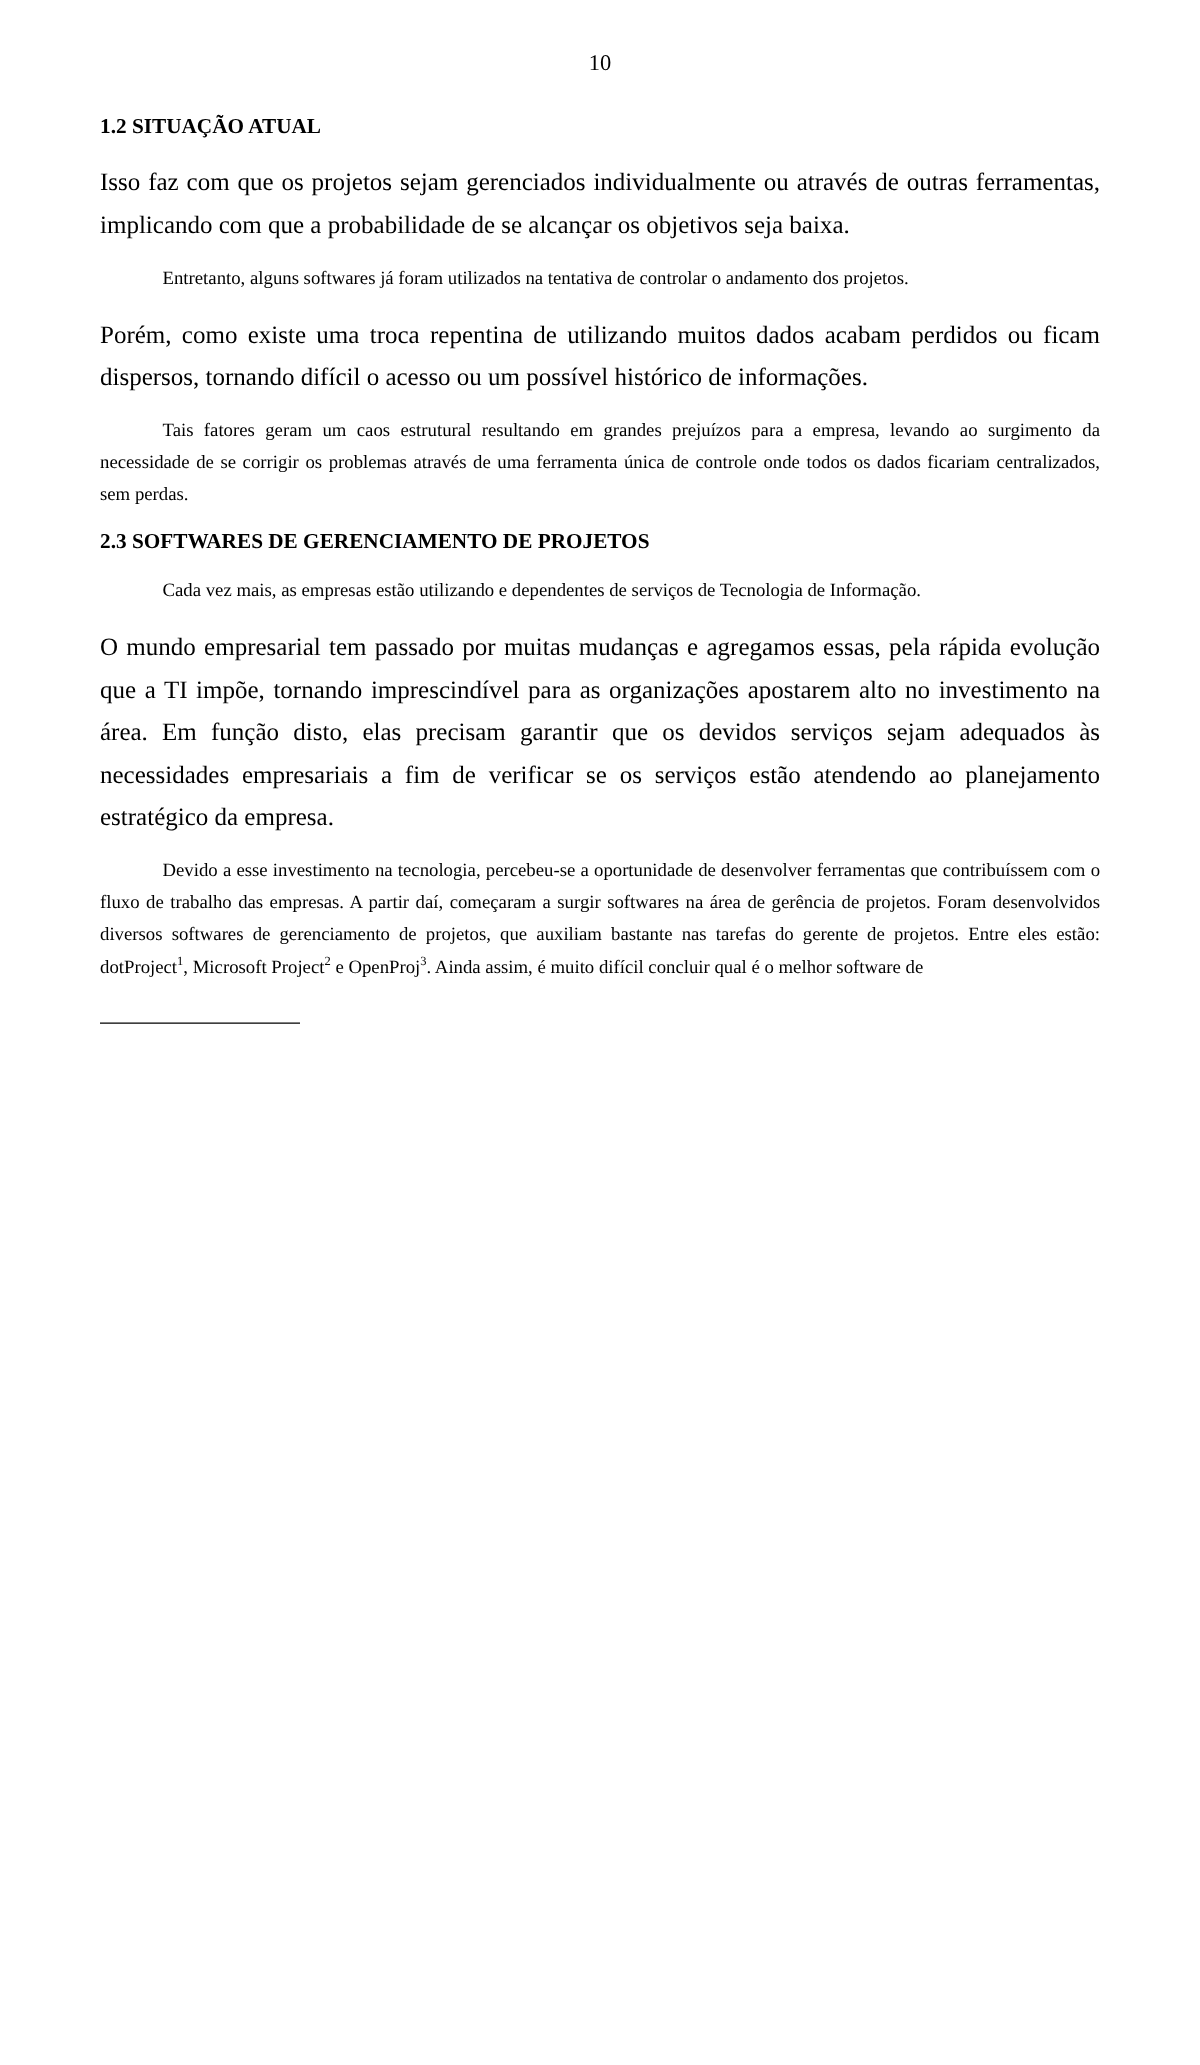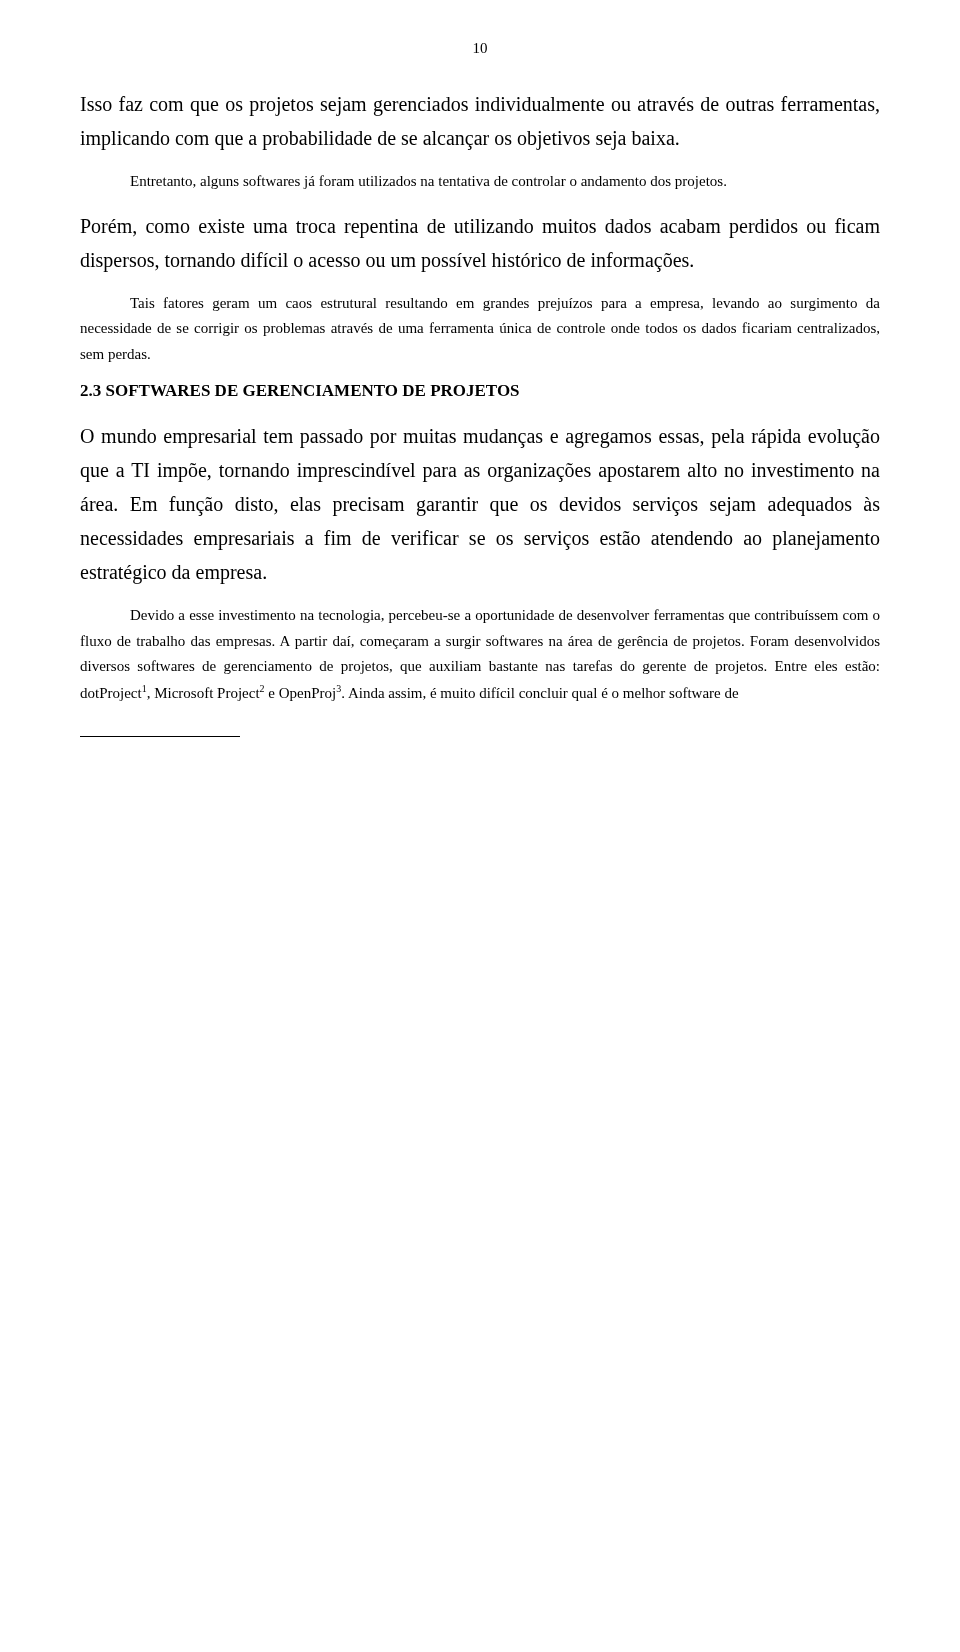--- a/index.html
+++ b/index.html
@@ -20,21 +20,21 @@
     .page {
       width: 960px;
       min-height: 1652px;
       background: #ffffff;
       padding: 40px 80px 60px 80px;
       position: relative;
     }
 
     .page-number {
       text-align: center;
-      font-size: 15px;
+      font-size: 18px;
       margin-bottom: 30px;
       font-family: "Times New Roman", Times, serif;
     }
 
     .section-heading {
       font-size: 17px;
       font-weight: bold;
       margin-bottom: 18px;
       margin-top: 10px;
       font-family: "Times New Roman", Times, serif;
@@ -81,34 +81,36 @@
     }
   </style>
 </head>
 <body>
 
 <div class="page">
 
   <div class="page-number">10</div>
 
   <div>
+    <h2 class="section-heading">1.2 SITUAÇÃO ATUAL</h2>
 
 
     <p class="paragraph">Isso faz com que os projetos sejam gerenciados individualmente ou através de outras ferramentas, implicando com que a probabilidade de se alcançar os objetivos seja baixa.</p>
 
     <p class="paragraph-indented">Entretanto, alguns softwares já foram utilizados na tentativa de controlar o andamento dos projetos.</p>
 
     <p class="paragraph">Porém, como existe uma troca repentina de utilizando muitos dados acabam perdidos ou ficam dispersos, tornando difícil o acesso ou um possível histórico de informações.</p>
 
     <p class="paragraph-indented">Tais fatores geram um caos estrutural resultando em grandes prejuízos para a empresa, levando ao surgimento da necessidade de se corrigir os problemas através de uma ferramenta única de controle onde todos os dados ficariam centralizados, sem perdas.</p>
   </div>
 
   <div>
     <h2 class="section-heading">2.3 SOFTWARES DE GERENCIAMENTO DE PROJETOS</h2>
 
+    <p class="paragraph-indented">Cada vez mais, as empresas estão utilizando e dependentes de serviços de Tecnologia de Informação.</p>
 
     <p class="paragraph">O mundo empresarial tem passado por muitas mudanças e agregamos essas, pela rápida evolução que a TI impõe, tornando imprescindível para as organizações apostarem alto no investimento na área. Em função disto, elas precisam garantir que os devidos serviços sejam adequados às necessidades empresariais a fim de verificar se os serviços estão atendendo ao planejamento estratégico da empresa.</p>
 
     <p class="paragraph-indented">
       <span>Devido a esse investimento na tecnologia, percebeu-se a oportunidade de desenvolver ferramentas que contribuíssem com o fluxo de trabalho das empresas. A partir daí, começaram a surgir softwares na área de gerência de projetos. Foram desenvolvidos diversos softwares de gerenciamento de projetos, que auxiliam bastante nas tarefas do gerente de projetos. Entre eles estão: dotProject<sup>1</sup>, Microsoft Project<sup>2</sup> e OpenProj<sup>3</sup>. Ainda assim, é muito difícil concluir qual é o melhor software de</span>
     </p>
   </div>
 
   <hr class="footnote-divider">
 

